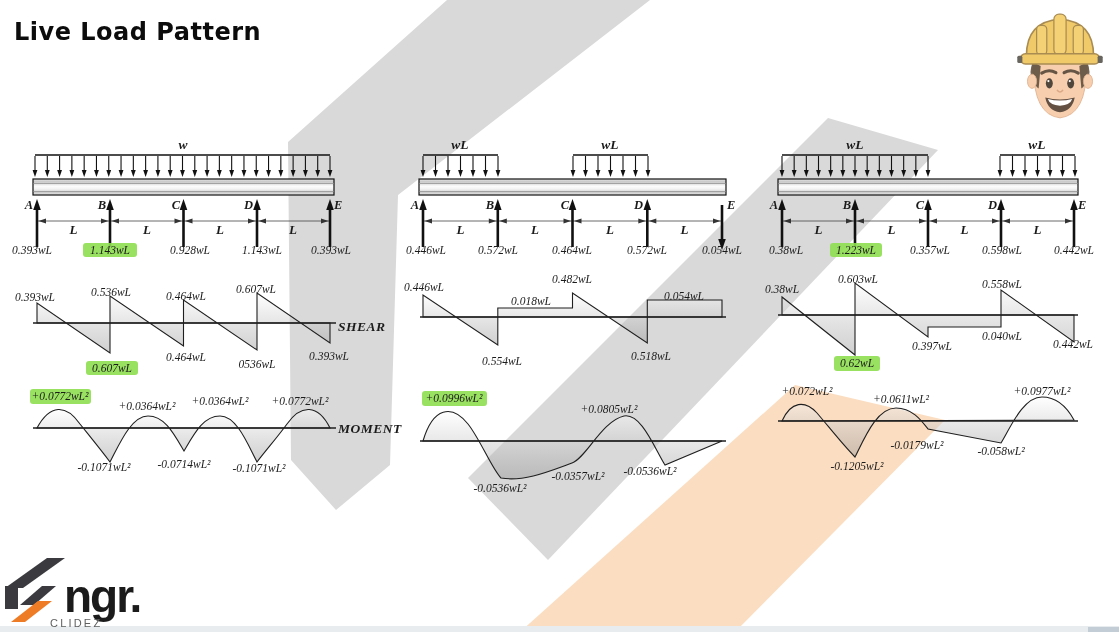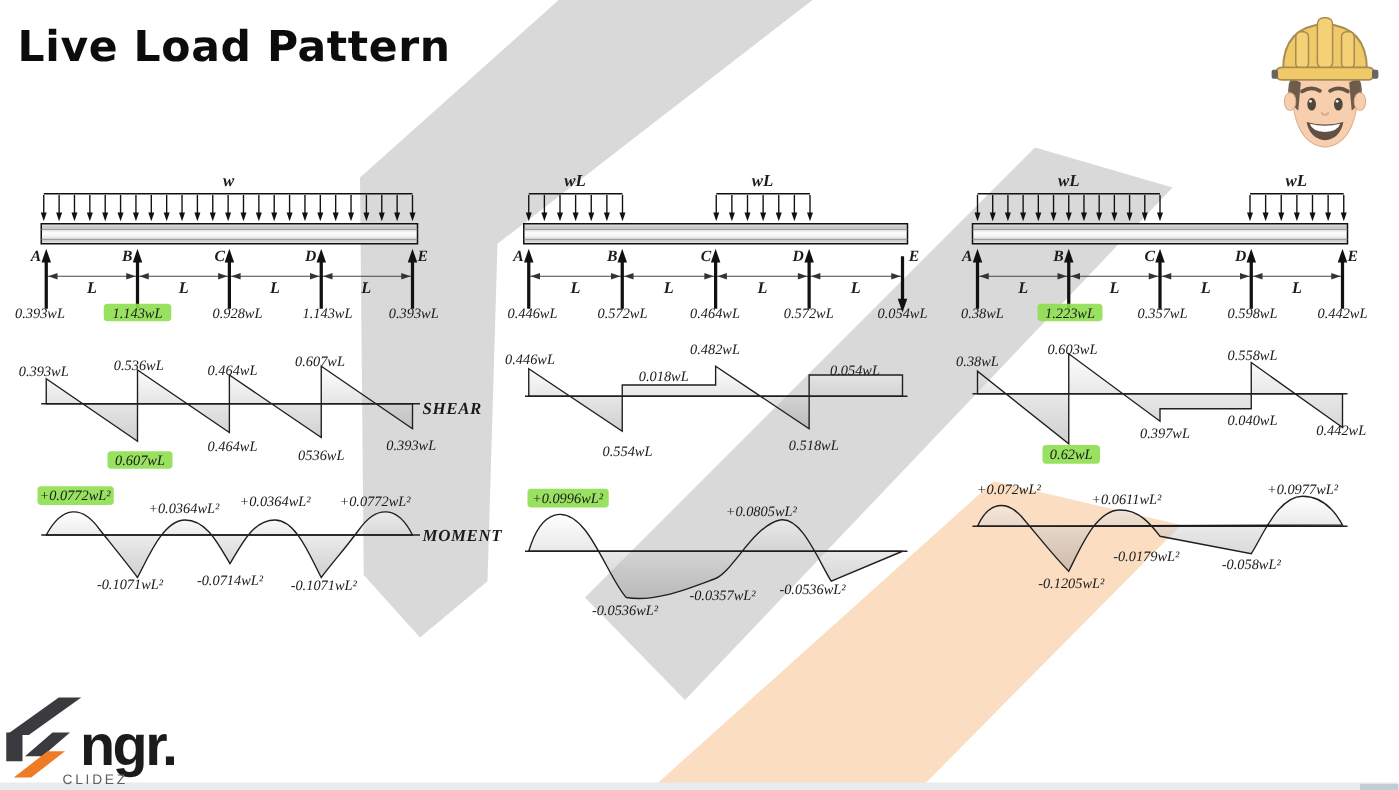--- a/index.html
+++ b/index.html
@@ -1,19 +1,19 @@
 <!DOCTYPE html>
 <html><head>
 <meta charset="utf-8">
 <style>
   html,body{margin:0;padding:0;background:#fff;}
   .stage{position:relative;width:1119px;height:632px;background:#ffffff;overflow:hidden;
          font-family:"Liberation Serif",serif;}
   .page-title{position:absolute;left:14px;top:18px;
-      font-family:"DejaVu Sans",sans-serif;font-weight:bold;font-size:34px;
+      font-family:"DejaVu Sans",sans-serif;font-weight:bold;font-size:24px;
       letter-spacing:.5px;color:#0c0c0c;z-index:5;}
   .main-svg{position:absolute;left:0;top:0;z-index:2;}
   .wm-svg{position:absolute;left:0;top:0;z-index:1;}
   .avatar{position:absolute;left:1008px;top:5px;width:104px;height:120px;z-index:4;opacity:.85;}
   .logo-svg{position:absolute;left:2px;top:550px;z-index:4;}
   .bottom-strip{position:absolute;left:0;top:626px;width:1119px;height:6px;background:#e8ecef;z-index:3;}
   .bottom-strip-end{position:absolute;left:1088px;top:627px;width:31px;height:5px;background:#c3cdd5;z-index:3;}
   
   text{fill:#1b1b1b;}
   .val{font:italic 11.5px "Liberation Serif",serif;}

